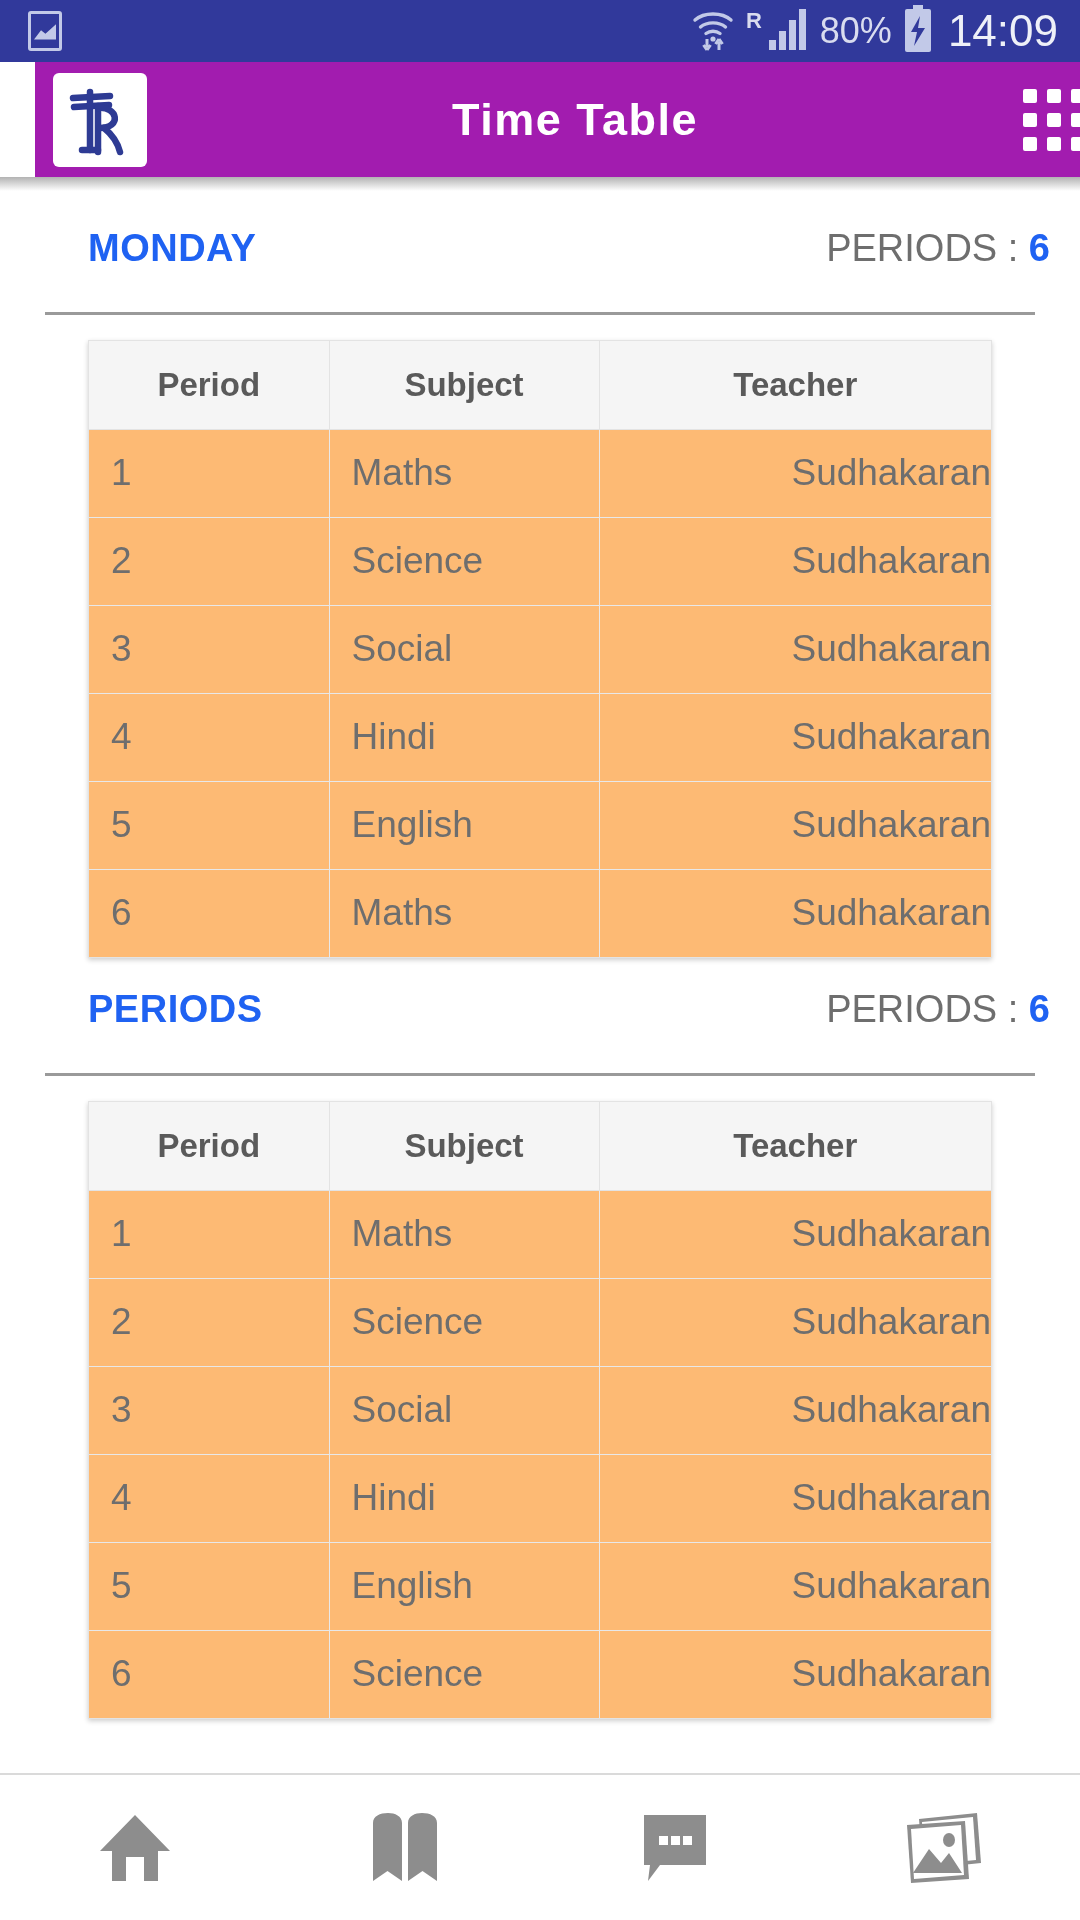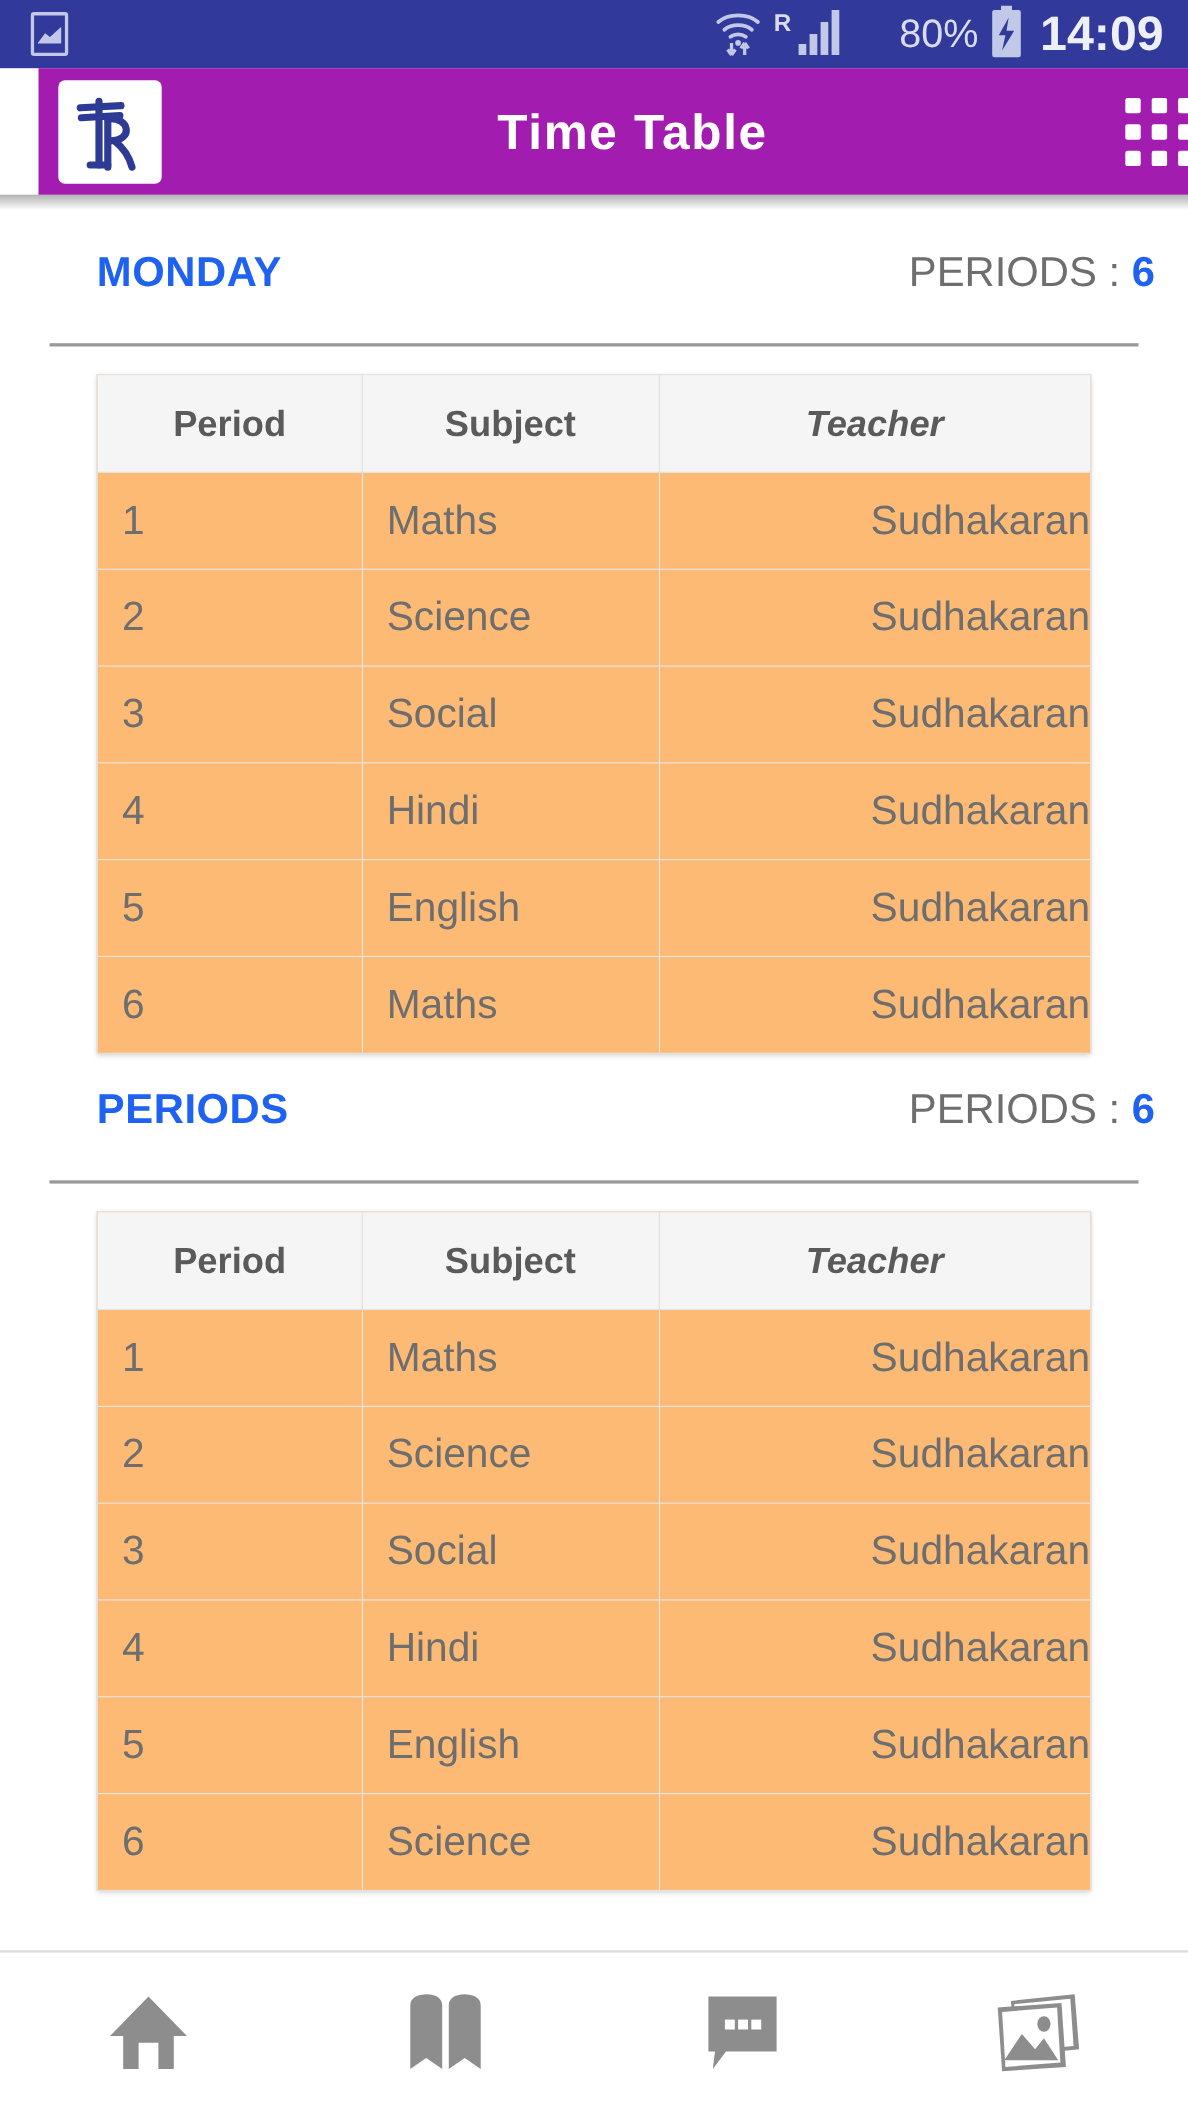--- a/index.html
+++ b/index.html
@@ -40,26 +40,25 @@
     width: 22px; height: 17px;
     background: #c2c9e8;
     clip-path: polygon(0% 100%, 32% 46%, 52% 66%, 100% 10%, 100% 100%);
   }
   .sb-text {
     color: #d9dcef;
     font-size: 36px;
     font-weight: 400;
     letter-spacing: 0px;
     line-height: 1;
-    margin-left: 40px;
   }
   .sb-clock {
     color: #eef0f8;
     font-size: 44px;
-    font-weight: 700;
+    font-weight: 400;
     line-height: 1;
     margin-left: 4px;
   }
   .sb-roam {
     color: #d9dcef;
     font-size: 22px;
     font-weight: 700;
     line-height: 1;
     margin-right: -6px;
     align-self: flex-start;
@@ -178,21 +177,21 @@
     background: #f5f5f5;
     color: #5a5a5a;
     font-size: 33px;
     font-weight: 700;
     text-align: center;
     height: 88px;
     border-right: 1px solid #e3e3e3;
     border-bottom: 1px solid #e3e3e3;
     padding: 0 10px;
   }
-  table.tt thead th:last-child { border-right: none; font-style: italic; }
+  table.tt thead th:last-child { border-right: none; }
 
   table.tt tbody td {
     color: #6e6e6e;
     font-size: 37px;
     font-weight: 400;
     text-align: left;
     height: 88px;
     border-right: 1px solid #e8e8e8;
     border-bottom: 1px solid #e8e8e8;
     padding: 0 0 0 22px;

